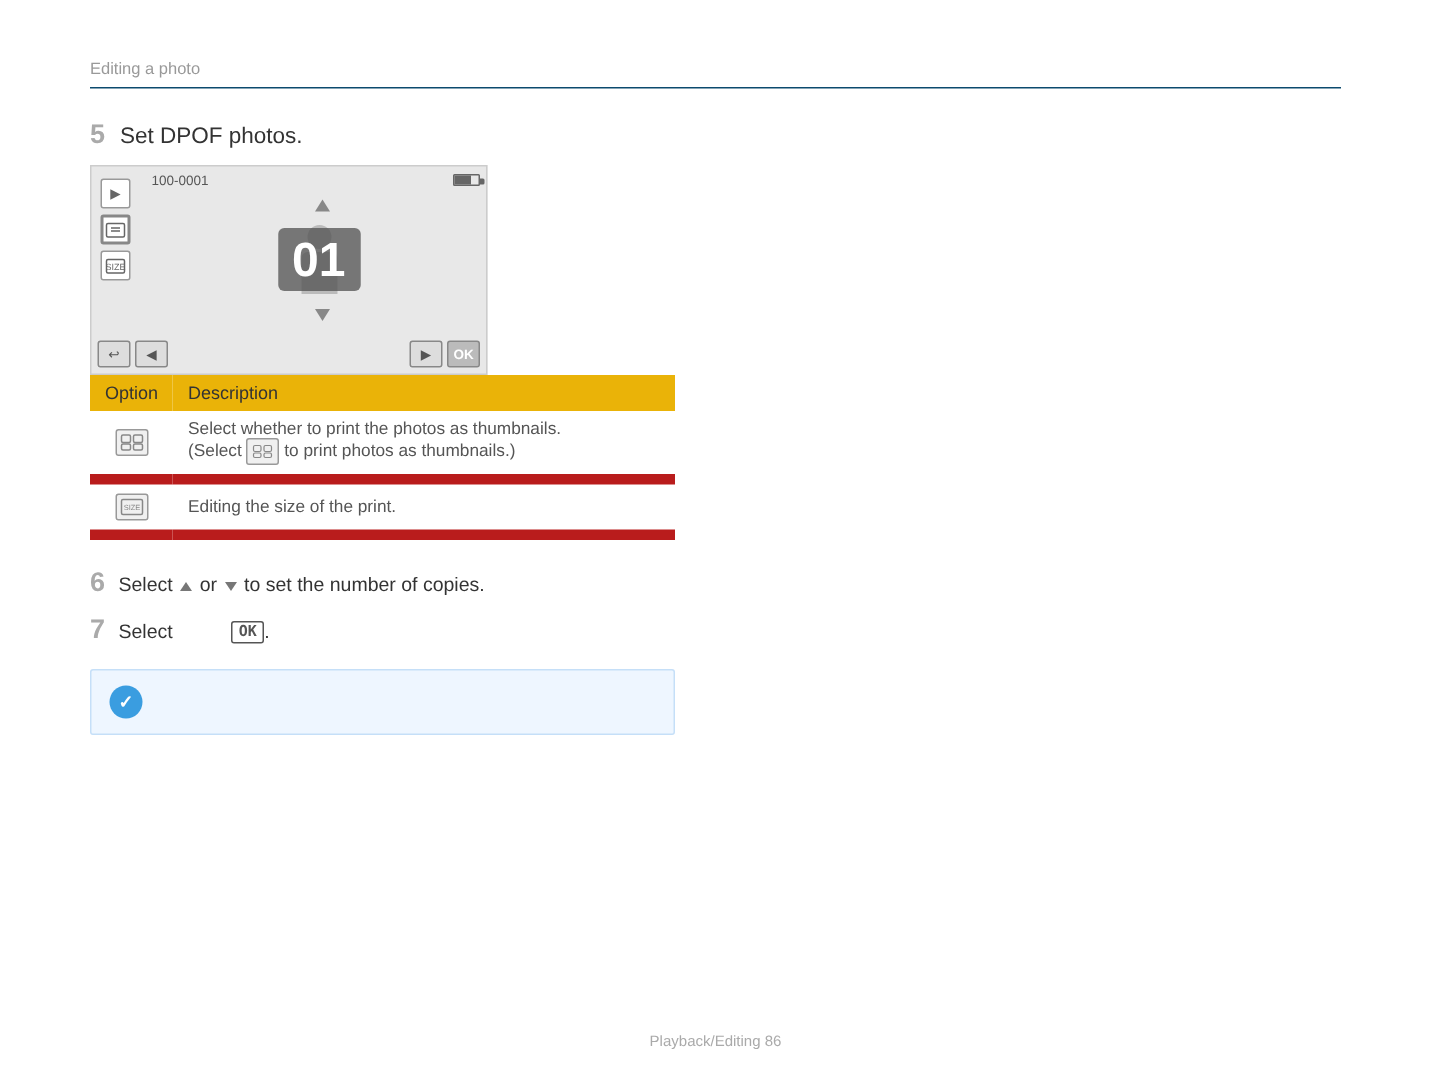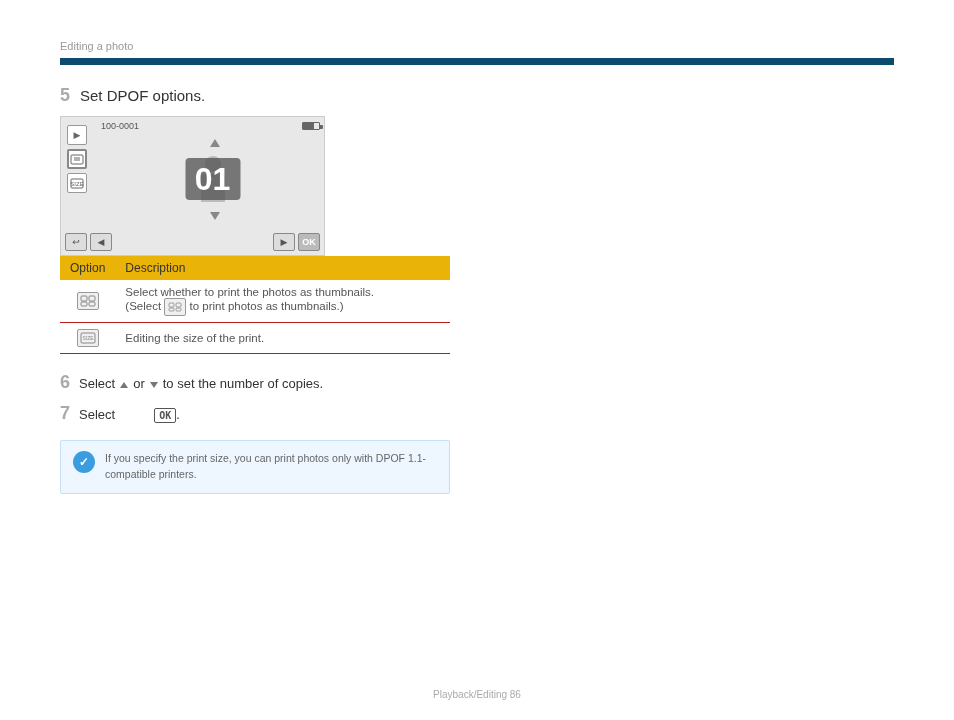--- a/index.html
+++ b/index.html
@@ -18,21 +18,21 @@
       width: 954px;
       height: 720px;
       position: relative;
       padding: 40px 60px 40px 60px;
     }
 
     
     .breadcrumb-bar {
       display: flex;
       align-items: center;
-      border-bottom: 7px solid #0c4a6e;
+      border-bottom: 1px solid #0c4a6e;
       padding-bottom: 6px;
       margin-bottom: 20px;
     }
     .breadcrumb-text {
       font-size: 11px;
       color: #999;
     }
 
     
     .step-section {
@@ -227,21 +227,21 @@
       background: #eab308;
     }
     .options-table thead th {
       padding: 5px 10px;
       font-size: 12px;
       color: #333;
       font-weight: normal;
       text-align: left;
     }
     .options-table tbody tr {
-      border-bottom: 1px solid #b91c1c;
+      border-bottom: 7px solid #b91c1c;
     }
     .options-table tbody td {
       padding: 6px 10px;
       font-size: 11.5px;
       color: #555;
       vertical-align: middle;
     }
     .options-table tbody td:first-child {
       width: 40px;
       text-align: center;
@@ -363,21 +363,21 @@
 
 <div class="page-container">
 
   <div class="breadcrumb-bar">
     <span class="breadcrumb-text">Editing a photo</span>
   </div>
 
   <div class="step-section">
     <div class="step-label">
       <span class="step-number">5</span>
-      <span>Set DPOF options.</span>
+      <span>Set DPOF photos.</span>
     </div>
 
     <div class="camera-ui">
 
       <div class="camera-left-icons">
         <div class="cam-icon">▶</div>
         <div class="cam-icon selected">
           <svg width="14" height="12" viewBox="0 0 14 12">
             <rect x="1" y="2" width="12" height="9" rx="1" fill="none" stroke="#666" stroke-width="1"></rect>
             <line x1="4" y1="5" x2="10" y2="5" stroke="#666" stroke-width="1"></line>
@@ -495,21 +495,20 @@
     <div class="step-row">
       <span class="step-number">7</span>
       <span>Select</span>
       <span style="margin-left:4px;padding-left:30px;">
         <span class="ok-badge">OK</span>.
       </span>
     </div>
 
     <div class="info-box">
       <div class="info-icon">✓</div>
-      <div class="info-text">If you specify the print size, you can print photos only with DPOF 1.1-compatible printers.</div>
     </div>
   </div>
 
 </div>
 
 <div class="page-footer">
   <span>Playback/Editing  86</span>
 </div>
 
 </body></html>

